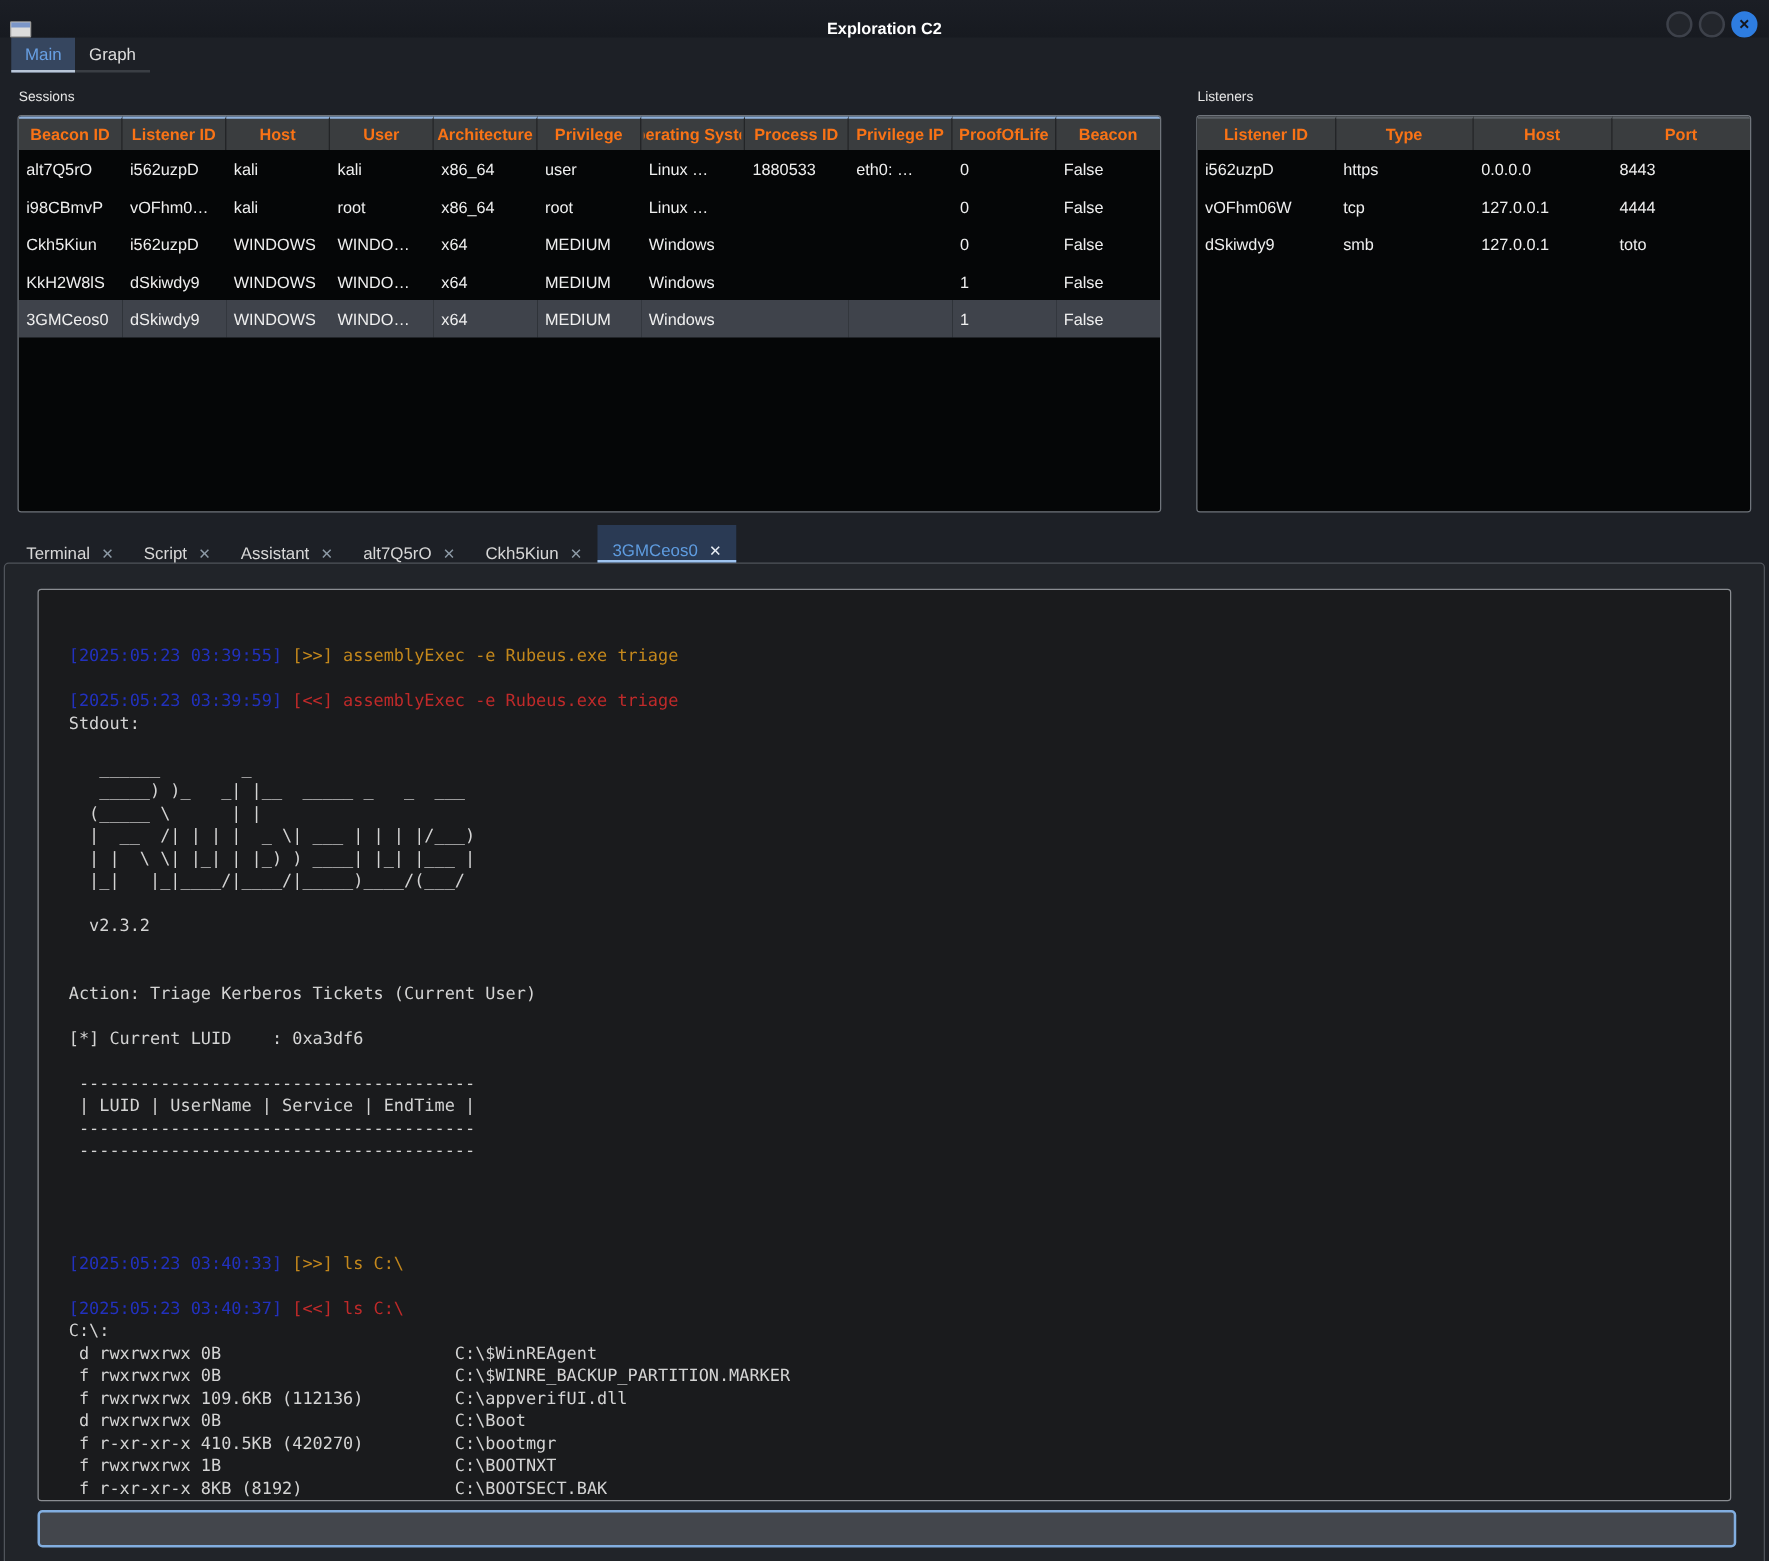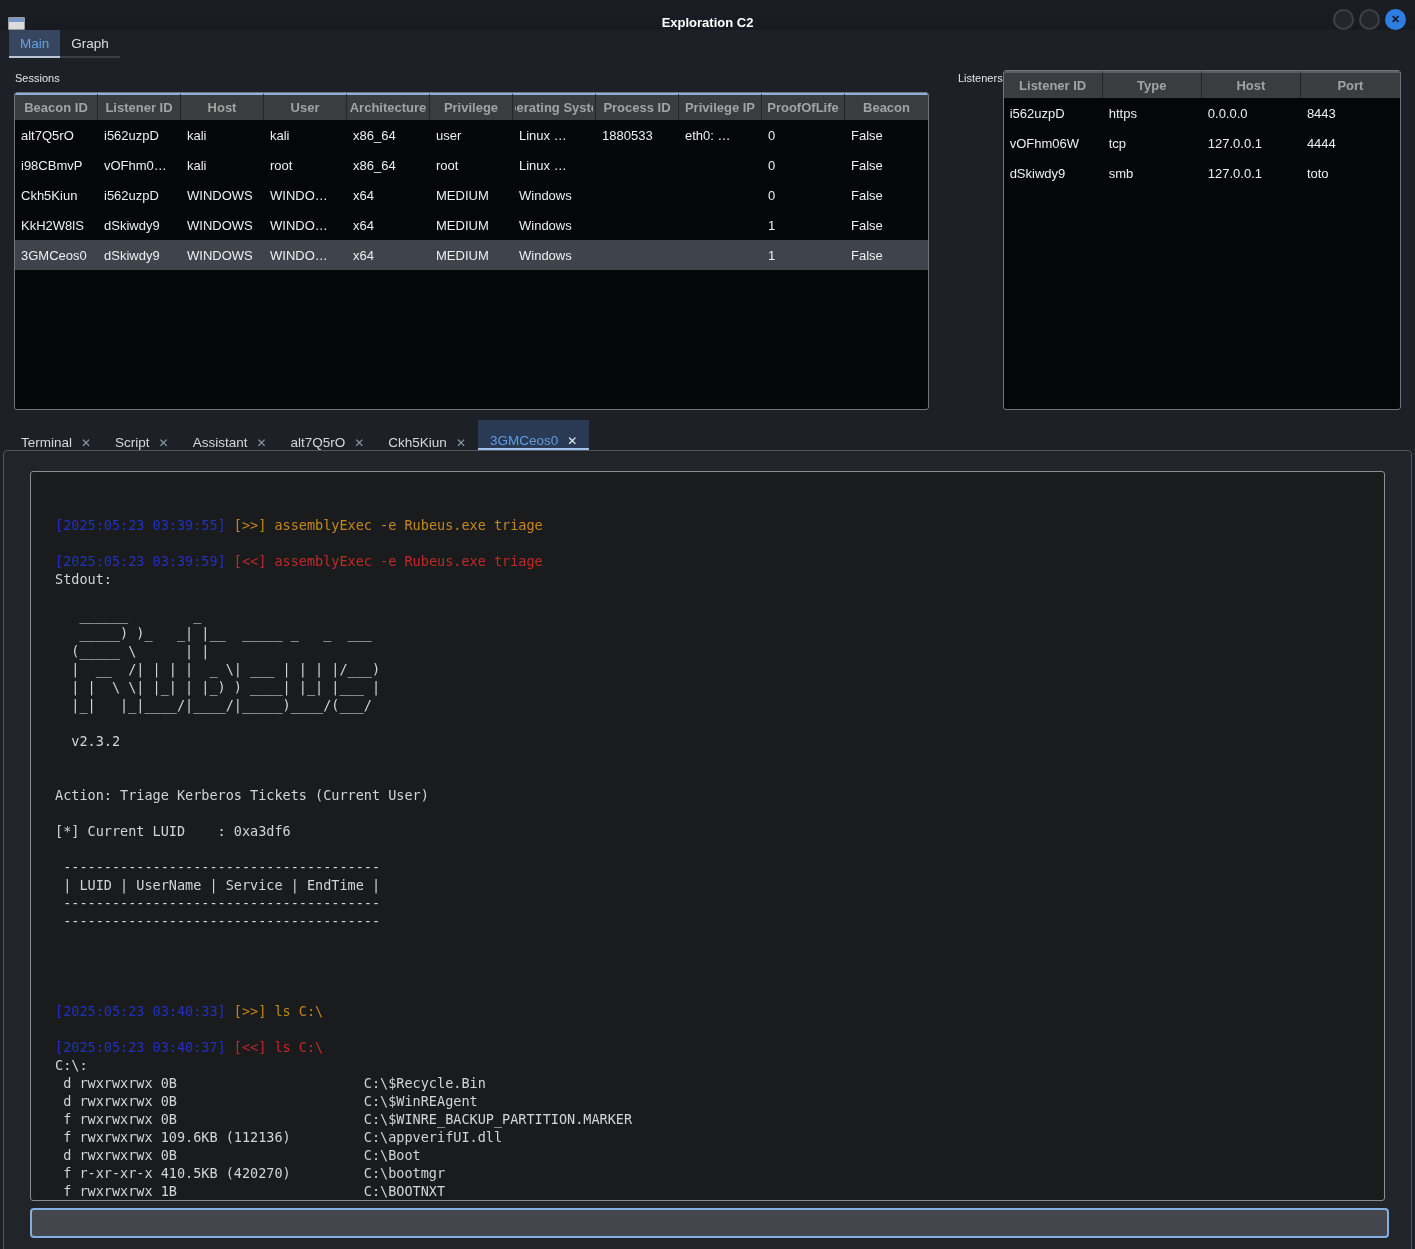--- a/index.html
+++ b/index.html
@@ -43,29 +43,29 @@
     font-size:13.5px; color:#dfdfdf; cursor:pointer;
     border-bottom:2px solid #3a3e44;
     text-align:right;
   }
   .main-tabs .tab.active {
     background:#36465f; color:#68a0e4; border-bottom:2px solid #b9c6d8;
   }
   
   .top-section { height:352px; padding:12px 14px 0; display:flex; gap:28px; }
   .col-left { flex:1 1 auto; display:flex; flex-direction:column; }
-  .col-right { flex:0 0 444px; display:flex; flex-direction:row; }
+  .col-right { flex:0 0 444px; display:flex; flex-direction:column; }
   .panel-title { font-size:11px; color:#e6e6e6; margin:2px 0 8px 1px; }
   .tablebox {
     flex:1; background:#050607; border:1px solid #70757c; border-radius:3px;
     overflow:hidden;
   }
   table { width:100%; border-collapse:separate; border-spacing:0; table-layout:fixed; }
   th {
-    height:27px; background:#3a3d3f; color:#a3a3a3;
+    height:27px; background:#3a3d3f; color:#f97316;
     font-size:13px; font-weight:bold; cursor:pointer;
     border-right:1px solid #232527; padding:0 2px;
   }
   th:last-child { border-right:none; }
   .sessions-table th { border-top:2px solid #8fb0da; }
   .listeners-table th { border-top:2px solid #5b6066; }
   th .clip { display:flex; justify-content:center; overflow:hidden; }
   th .clip span { white-space:nowrap; flex:0 0 auto; }
   td {
     height:30px; font-size:13px; color:#efefef; padding:0 6px;
@@ -374,21 +374,20 @@
       <div class="tline"> ---------------------------------------</div>
       <div class="tline"> ---------------------------------------</div>
       <div class="tline"></div>
       <div class="tline"></div>
       <div class="tline"></div>
       <div class="tline"></div>
       <div class="tline"><span class="c-ts">[2025:05:23 03:40:33]</span><span class="c-send"> [&gt;&gt;] ls C:\</span></div>
       <div class="tline"></div>
       <div class="tline"><span class="c-ts">[2025:05:23 03:40:37]</span><span class="c-recv"> [&lt;&lt;] ls C:\</span></div>
       <div class="tline">C:\:</div>
-      <div class="tline"> d rwxrwxrwx 0B                       C:\$Recycle.Bin</div>
       <div class="tline"> d rwxrwxrwx 0B                       C:\$WinREAgent</div>
       <div class="tline"> f rwxrwxrwx 0B                       C:\$WINRE_BACKUP_PARTITION.MARKER</div>
       <div class="tline"> f rwxrwxrwx 109.6KB (112136)         C:\appverifUI.dll</div>
       <div class="tline"> d rwxrwxrwx 0B                       C:\Boot</div>
       <div class="tline"> f r-xr-xr-x 410.5KB (420270)         C:\bootmgr</div>
       <div class="tline"> f rwxrwxrwx 1B                       C:\BOOTNXT</div>
       <div class="tline"> f r-xr-xr-x 8KB (8192)               C:\BOOTSECT.BAK</div>
     </div>
   <input class="cmd-input" value="" style="">
 </div>

